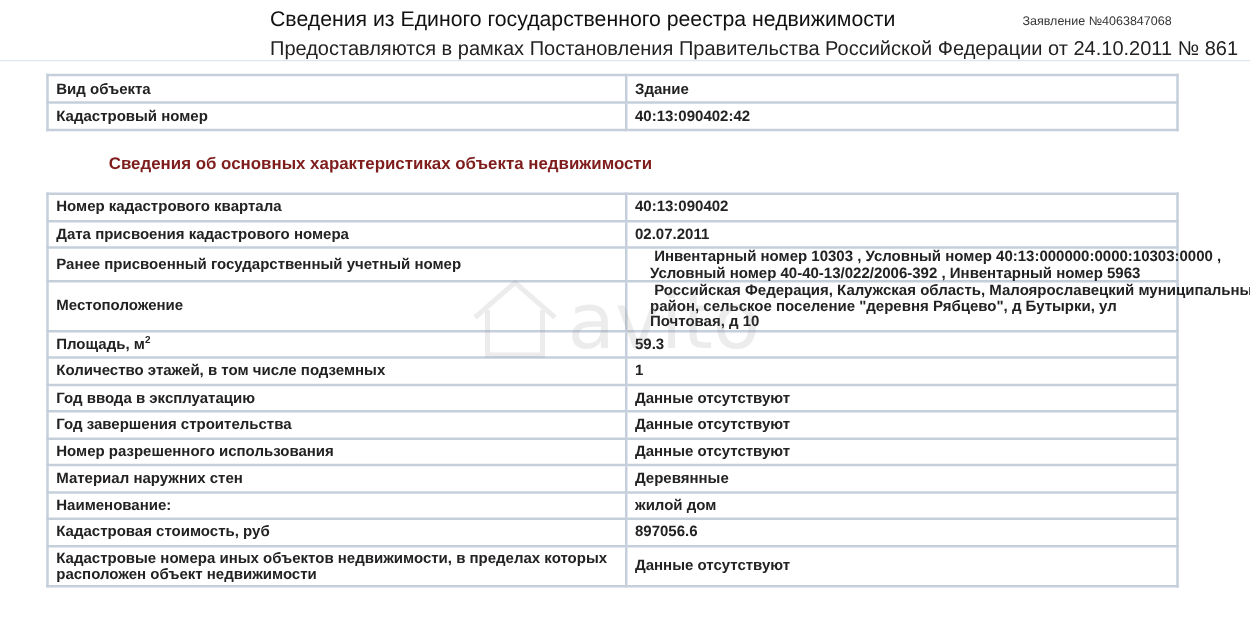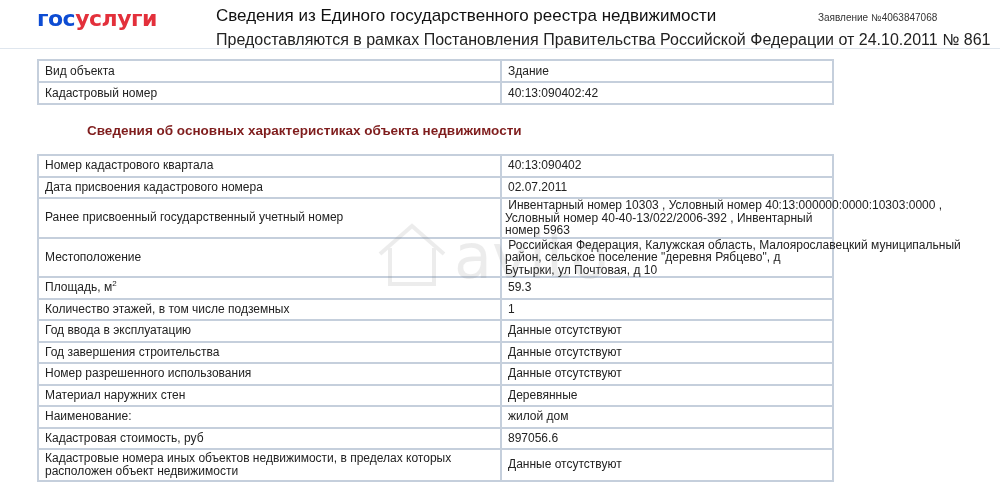--- a/index.html
+++ b/index.html
@@ -8,40 +8,37 @@
       font-family: "Liberation Sans", "DejaVu Sans", sans-serif; color: #222;
       position: relative;
     }
     .header { position: absolute; left: 0; top: 0; width: 1000px; height: 48px; border-bottom: 1px solid #dfe6ee; }
     .logo { position: absolute; left: 37px; top: 6px; font-family: "DejaVu Sans", sans-serif; font-weight: bold; font-size: 22px; letter-spacing: -0.5px; }
     .logo .p1 { color: #0d4cd3; }
     .logo .p2 { color: #e3303b; }
     .title { position: absolute; left: 216px; top: 6px; font-size: 17px; color: #111; }
     .subtitle { position: absolute; left: 216px; top: 31px; font-size: 16px; color: #222; }
     .app-no { position: absolute; left: 818px; top: 12px; font-size: 10px; color: #333; }
-    table.kv { position: absolute; left: 37px; width: 797px; border-collapse: collapse; table-layout: fixed; }
+    table.kv { position: absolute; left: 37px; width: 906px; border-collapse: collapse; table-layout: fixed; font-weight: bold; }
     table.kv td { border: 2px solid #c5cfdc; font-size: 12px; padding: 0 6px; vertical-align: middle; line-height: 13px; color: #222; }
     table.kv td.k { width: 449px; }
     #t1 { top: 59px; }
     #t1 td { height: 20px; }
     .section { position: absolute; left: 39px; top: 123px; font-size: 13.5px; font-weight: bold; color: #7f1d1d; margin-left: 48px; }
     #t2 { top: 154px; border-radius: 13px; }
     #t2 td { height: 19.5px; }
-    #t2 td.v.multi { padding-left: 3px; padding-top: 0; padding-bottom: 0; line-height: 12.5px; margin-top: 36px; }
+    #t2 td.v.multi { padding-left: 18px; padding-top: 0; padding-bottom: 0; line-height: 12.5px; margin-top: 36px; }
     #t2 tr.tall td { height: 22px; }
     sup { font-size: 8px; line-height: 0; }
     .watermark { position: absolute; left: 372px; top: 212px; width: 260px; height: 80px; opacity: 0.13; pointer-events: none; }
   </style>
 </head>
 <body>
 
 <div class="header">
-  <div class="logo">
-    <span class="p1">гос</span><span class="p2">услуги</span>
-  </div>
   <div class="title">Сведения из Единого государственного реестра недвижимости</div>
   <div class="subtitle">Предоставляются в рамках Постановления Правительства Российской Федерации от 24.10.2011 № 861</div>
   <div class="app-no">Заявление №4063847068</div>
 </div>
 
 <table class="kv" id="t1">
   <tbody>
       <tr>
     <td class="k">Вид объекта</td>
     <td class="v">Здание</td>

